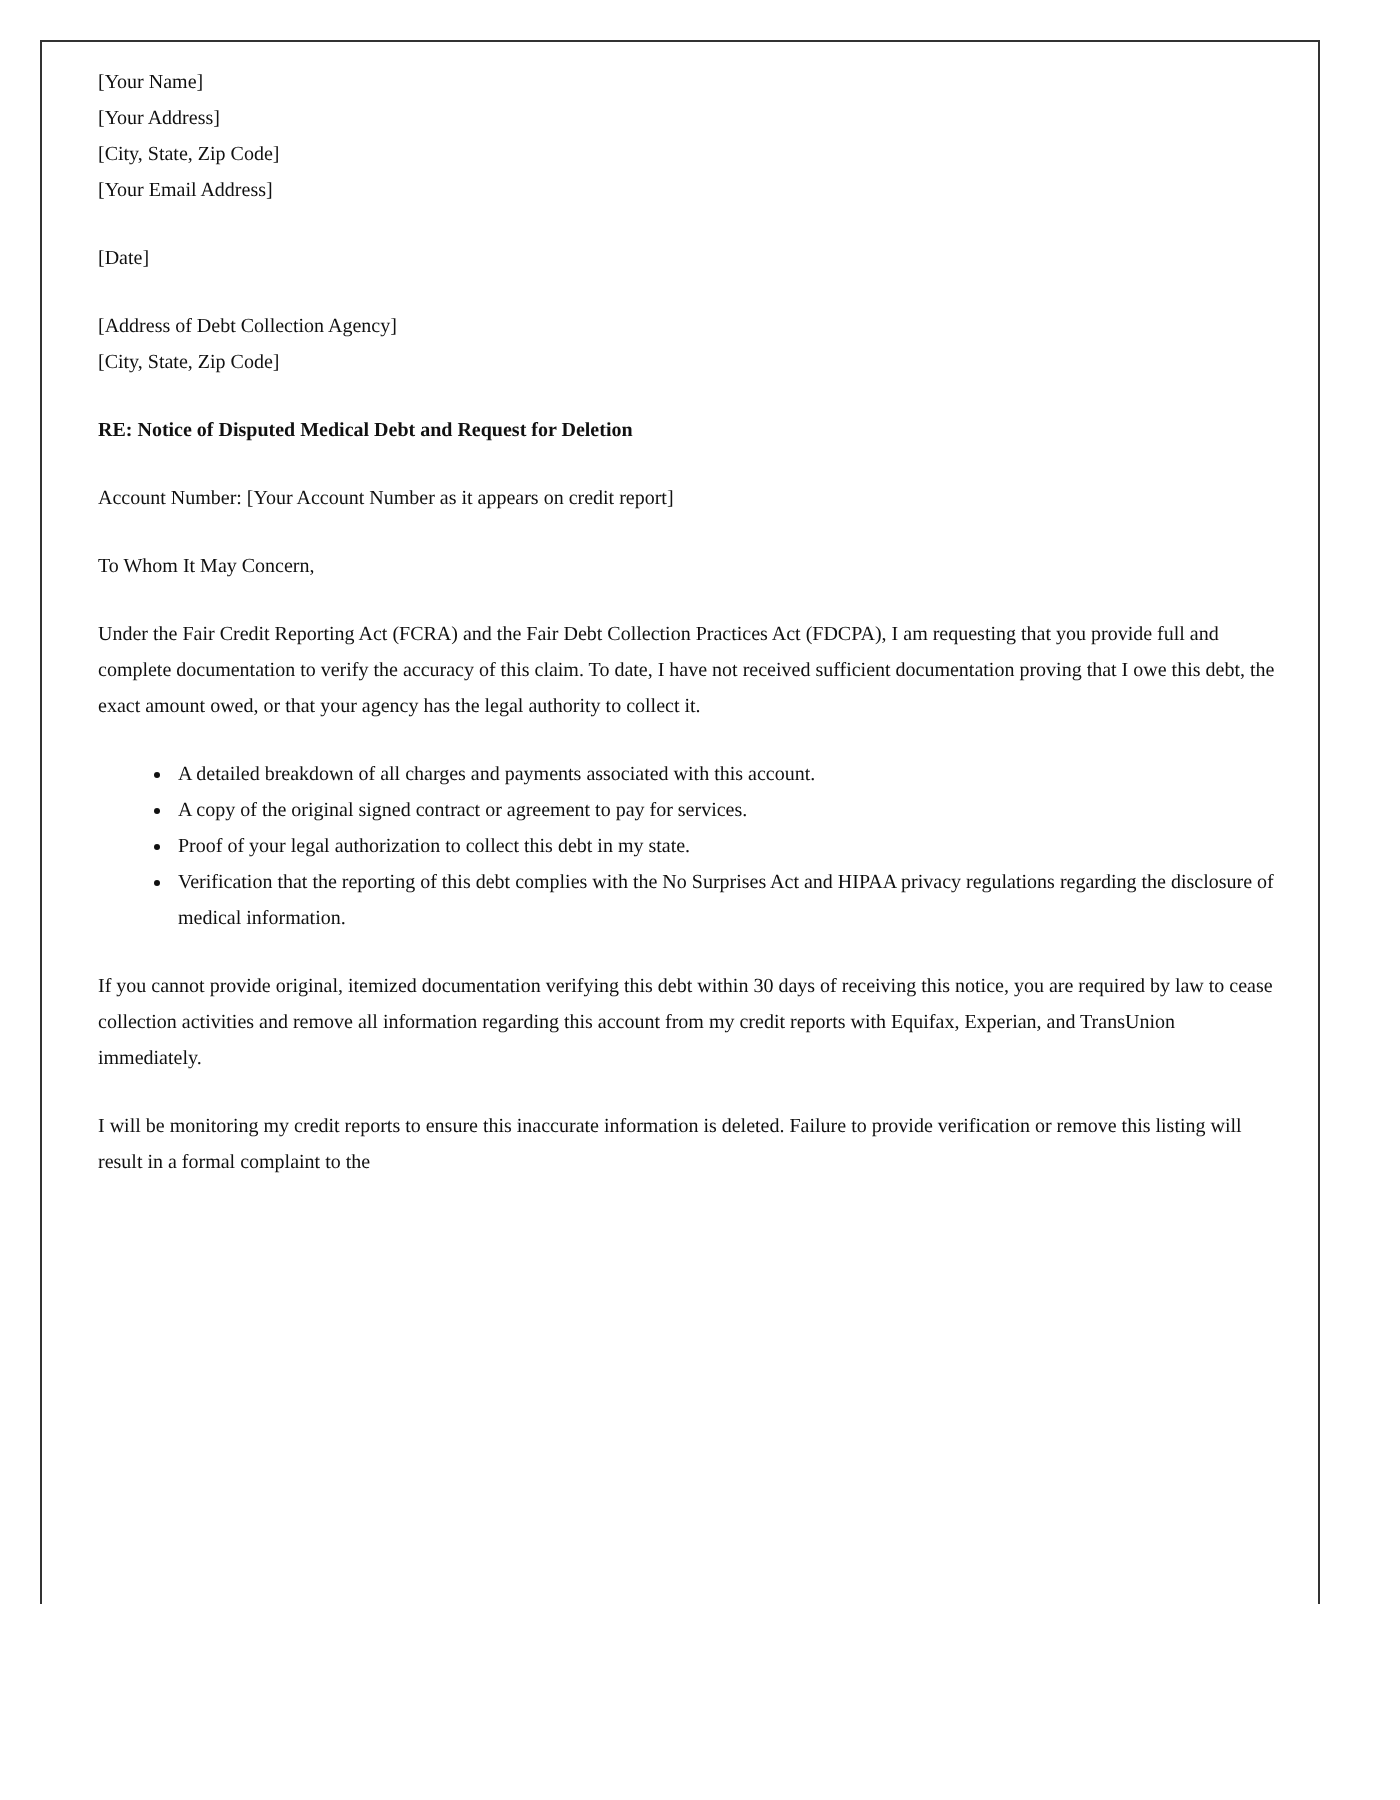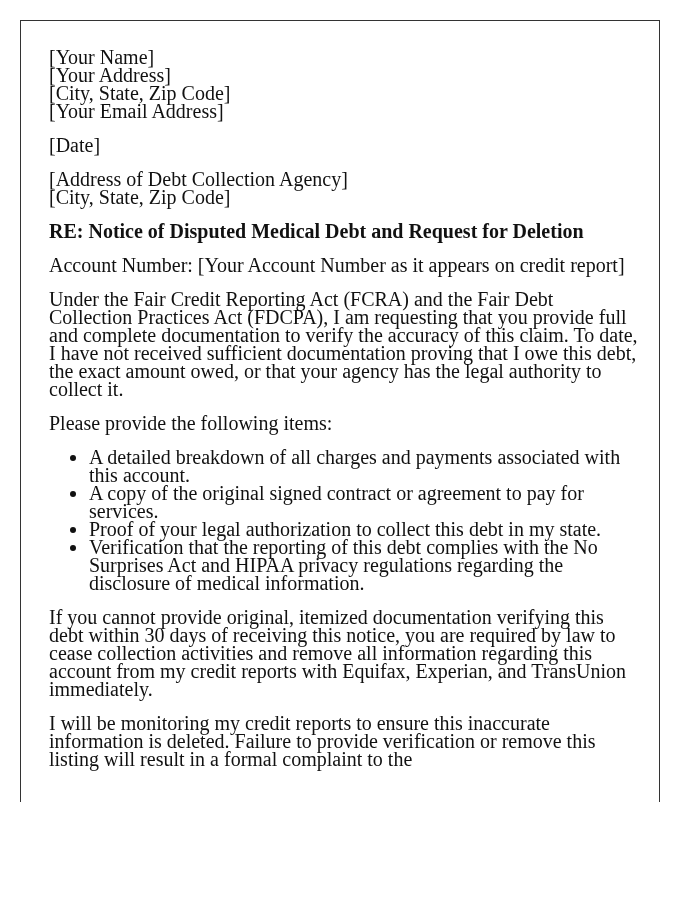--- a/index.html
+++ b/index.html
@@ -23,23 +23,23 @@
       height: 782px;
       border-top: 1px solid #333333;
       border-left: 1px solid #333333;
       border-right: 1px solid #333333;
       overflow: hidden;
       box-sizing: border-box;
     }
     .letter {
       position: absolute;
       left: 28px;
-      top: 27px;
+      top: 12px;
       width: 592px;
-      font-size: 20px;
+      font-size: 10px;
       line-height: 18px;
     }
     .block {
       margin: 0 0 16px 0;
     }
     .block .line {
       display: block;
     }
     .subject {
       font-weight: bold;
@@ -72,25 +72,25 @@
 
     <div class="block">
       <span class="line">[Address of Debt Collection Agency]</span>
       <span class="line">[City, State, Zip Code]</span>
     </div>
 
     <p class="subject">RE: Notice of Disputed Medical Debt and Request for Deletion</p>
 
     <p>Account Number: [Your Account Number as it appears on credit report]</p>
 
+    <p>To Whom It May Concern,</p>
 
 
     <p>Under the Fair Credit Reporting Act (FCRA) and the Fair Debt Collection Practices Act (FDCPA), I am requesting that you provide full and complete documentation to verify the accuracy of this claim. To date, I have not received sufficient documentation proving that I owe this debt, the exact amount owed, or that your agency has the legal authority to collect it.</p>
 
-    <p>Please provide the following items:</p>
 
     <ul class="items">
       <li>A detailed breakdown of all charges and payments associated with this account.</li>
       <li>A copy of the original signed contract or agreement to pay for services.</li>
       <li>Proof of your legal authorization to collect this debt in my state.</li>
       <li>Verification that the reporting of this debt complies with the No Surprises Act and HIPAA privacy regulations regarding the disclosure of medical information.</li>
     </ul>
 
     <p>If you cannot provide original, itemized documentation verifying this debt within 30 days of receiving this notice, you are required by law to cease collection activities and remove all information regarding this account from my credit reports with Equifax, Experian, and TransUnion immediately.</p>
 

